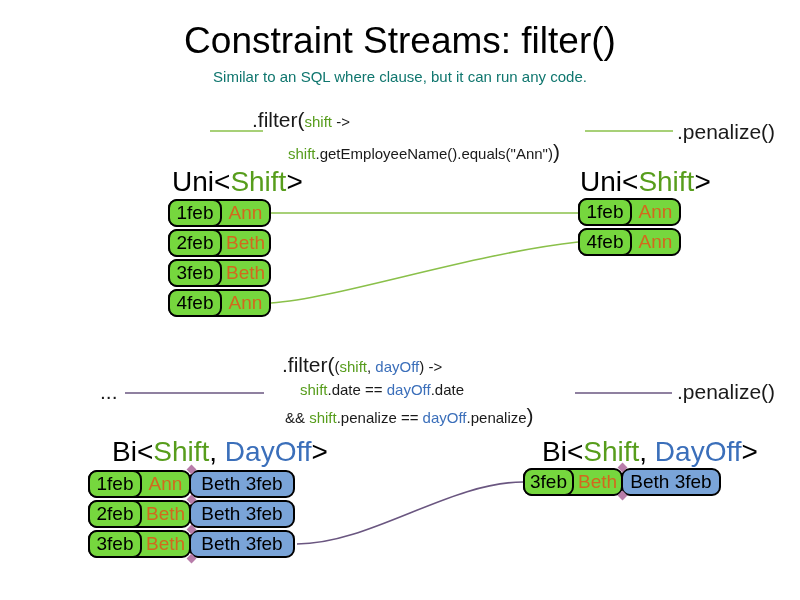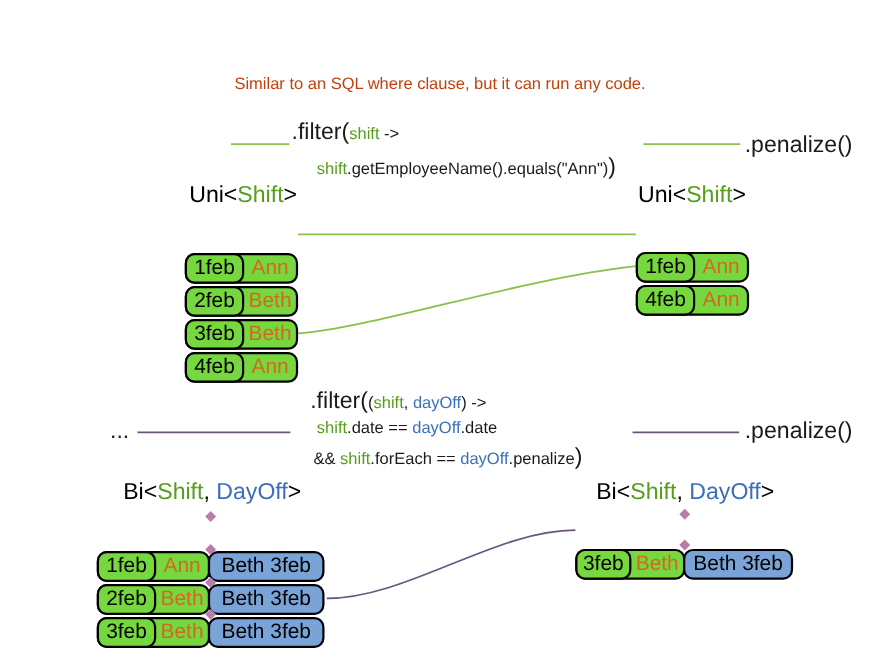--- a/index.html
+++ b/index.html
@@ -1,59 +1,60 @@
 <!DOCTYPE html>
 <html><head>
 <meta charset="utf-8">
 <style>
   html,body{margin:0;padding:0;background:#fff;}
   .canvas{position:relative;width:800px;height:600px;background:#ffffff;overflow:hidden;
           font-family:"Liberation Sans",sans-serif;color:#1a1a1a;}
   .abs{position:absolute;}
   .title{left:0;right:0;top:20px;text-align:center;font-size:37px;color:#000;letter-spacing:0;}
-  .subtitle{left:0;right:0;top:68px;text-align:center;font-size:15px;color:#c2410c;}
+  .subtitle{left:0;right:0;top:68px;text-align:center;font-size:15px;color:#0f766e;}
   .code{white-space:pre;}
   .big{font-size:21px;}
   .small{font-size:15px;}
-  .label{font-size:21px;white-space:pre;color:#000;}
+  .label{font-size:28px;white-space:pre;color:#000;}
   .overlay{position:absolute;left:0;top:0;z-index:1;pointer-events:none;}
   .overlay path{fill:none;stroke-width:1.6px;}
-  .stack{position:absolute;z-index:2;margin-top:31px;}
+  .stack{position:absolute;z-index:2;}
   .birow{display:flex;margin-bottom:2px;}
   .shiftcard{box-sizing:border-box;width:103px;height:28px;border:2px solid #000;border-radius:9px;
              display:flex;margin-bottom:2px;}
   .birow .shiftcard{margin-bottom:0;}
   .datecell{box-sizing:border-box;width:54px;height:28px;margin:-2px 0 -2px -2px;border:2px solid #000;
             border-radius:9px;display:flex;align-items:center;justify-content:center;
             font-size:19px;color:#000;}
   .namecell{flex:1;display:flex;align-items:center;justify-content:center;font-size:19px;}
   .paircell{box-sizing:border-box;width:106px;height:28px;border:2px solid #000;border-radius:9px;
             margin-left:-2px;display:flex;align-items:center;justify-content:center;
             font-size:19px;color:#000;}
   .diamond{position:absolute;width:7px;height:7px;transform:rotate(45deg);z-index:3;}
 </style>
 </head>
 <body>
 
 <div class="canvas">
 
+  <div class="abs title">Constraint Streams: filter()</div>
   <div class="abs subtitle">Similar to an SQL where clause, but it can run any code.</div>
 
   <svg class="overlay" width="800" height="600">
     <path d="M210,131 L263,131" stroke="#8ac04a"></path>
     <path d="M585,131 L673,131" stroke="#8ac04a"></path>
     <path d="M271,213 L578,213" stroke="#8ac04a"></path>
     <path d="M271,303 C340,298 470,254 578,242" stroke="#8ac04a"></path>
     <path d="M125,393 L264,393" stroke="#6a5680"></path>
     <path d="M575,393 L672,393" stroke="#6a5680"></path>
     <path d="M297,544 C370,544 450,482 523,482" stroke="#6a5680"></path>
   </svg>
 
 
-  <div class="abs code" style="left:265px;top:108px;"><span class="big">.filter(</span><span class="small" style="color: rgb(87, 157, 28);">shift</span><span class="small"> -&gt;</span></div>
+  <div class="abs code" style="left:252px;top:108px;"><span class="big">.filter(</span><span class="small" style="color: rgb(87, 157, 28);">shift</span><span class="small"> -&gt;</span></div>
 
   <div class="abs code" style="left:288px;top:140px;"><span class="small" style="color: rgb(87, 157, 28);">shift</span><span class="small">.getEmployeeName().equals("Ann")</span><span class="big">)</span></div>
 
   <div class="abs code big" style="left:677px;top:120px;">.penalize()</div>
 
   <div class="abs label" style="left:172px;top:166px;"><span>Uni&lt;</span><span style="color: rgb(87, 157, 28);">Shift</span><span>&gt;</span></div>
   <div class="abs label" style="left:580px;top:166px;"><span>Uni&lt;</span><span style="color: rgb(87, 157, 28);">Shift</span><span>&gt;</span></div>
 
   <div class="stack" style="left:168px;top:199px;">
     <div class="shiftcard" style="background: rgb(118, 215, 62);">
@@ -82,23 +83,23 @@
     <div class="shiftcard" style="background: rgb(118, 215, 62);">
         <span class="datecell" style="background: rgb(118, 215, 62);">4feb</span>
         <span class="namecell" style="color: rgb(210, 105, 30);">Ann</span>
       </div>
   </div>
 
   <div class="abs code big" style="left:100px;top:380px;">...</div>
 
   <div class="abs code" style="left:282px;top:353px;"><span class="big">.filter(</span><span class="small">(</span><span class="small" style="color: rgb(87, 157, 28);">shift</span><span class="small">, </span><span class="small" style="color: rgb(59, 111, 186);">dayOff</span><span class="small">) -&gt;</span></div>
 
-  <div class="abs code small" style="left:288px;top:381px;"><span style="color: rgb(87, 157, 28);">shift</span><span>.date == </span><span style="color: rgb(59, 111, 186);">dayOff</span><span>.date</span></div>
+  <div class="abs code small" style="left:300px;top:381px;"><span style="color: rgb(87, 157, 28);">shift</span><span>.date == </span><span style="color: rgb(59, 111, 186);">dayOff</span><span>.date</span></div>
 
-  <div class="abs code" style="left:285px;top:404px;"><span class="small">&amp;&amp; </span><span class="small" style="color: rgb(87, 157, 28);">shift</span><span class="small">.forEach == </span><span class="small" style="color: rgb(59, 111, 186);">dayOff</span><span class="small">.penalize</span><span class="big">)</span></div>
+  <div class="abs code" style="left:285px;top:404px;"><span class="small">&amp;&amp; </span><span class="small" style="color: rgb(87, 157, 28);">shift</span><span class="small">.penalize == </span><span class="small" style="color: rgb(59, 111, 186);">dayOff</span><span class="small">.penalize</span><span class="big">)</span></div>
 
   <div class="abs code big" style="left:677px;top:380px;">.penalize()</div>
 
   <div class="abs label" style="left:112px;top:436px;"><span>Bi&lt;</span><span style="color: rgb(87, 157, 28);">Shift</span><span>, </span><span style="color: rgb(59, 111, 186);">DayOff</span><span>&gt;</span></div>
   <div class="abs label" style="left:542px;top:436px;"><span>Bi&lt;</span><span style="color: rgb(87, 157, 28);">Shift</span><span>, </span><span style="color: rgb(59, 111, 186);">DayOff</span><span>&gt;</span></div>
 
   <div class="stack" style="left:88px;top:470px;">
     <div class="birow">
         <div class="shiftcard" style="background: rgb(118, 215, 62);">
           <span class="datecell" style="background: rgb(118, 215, 62);">1feb</span>

